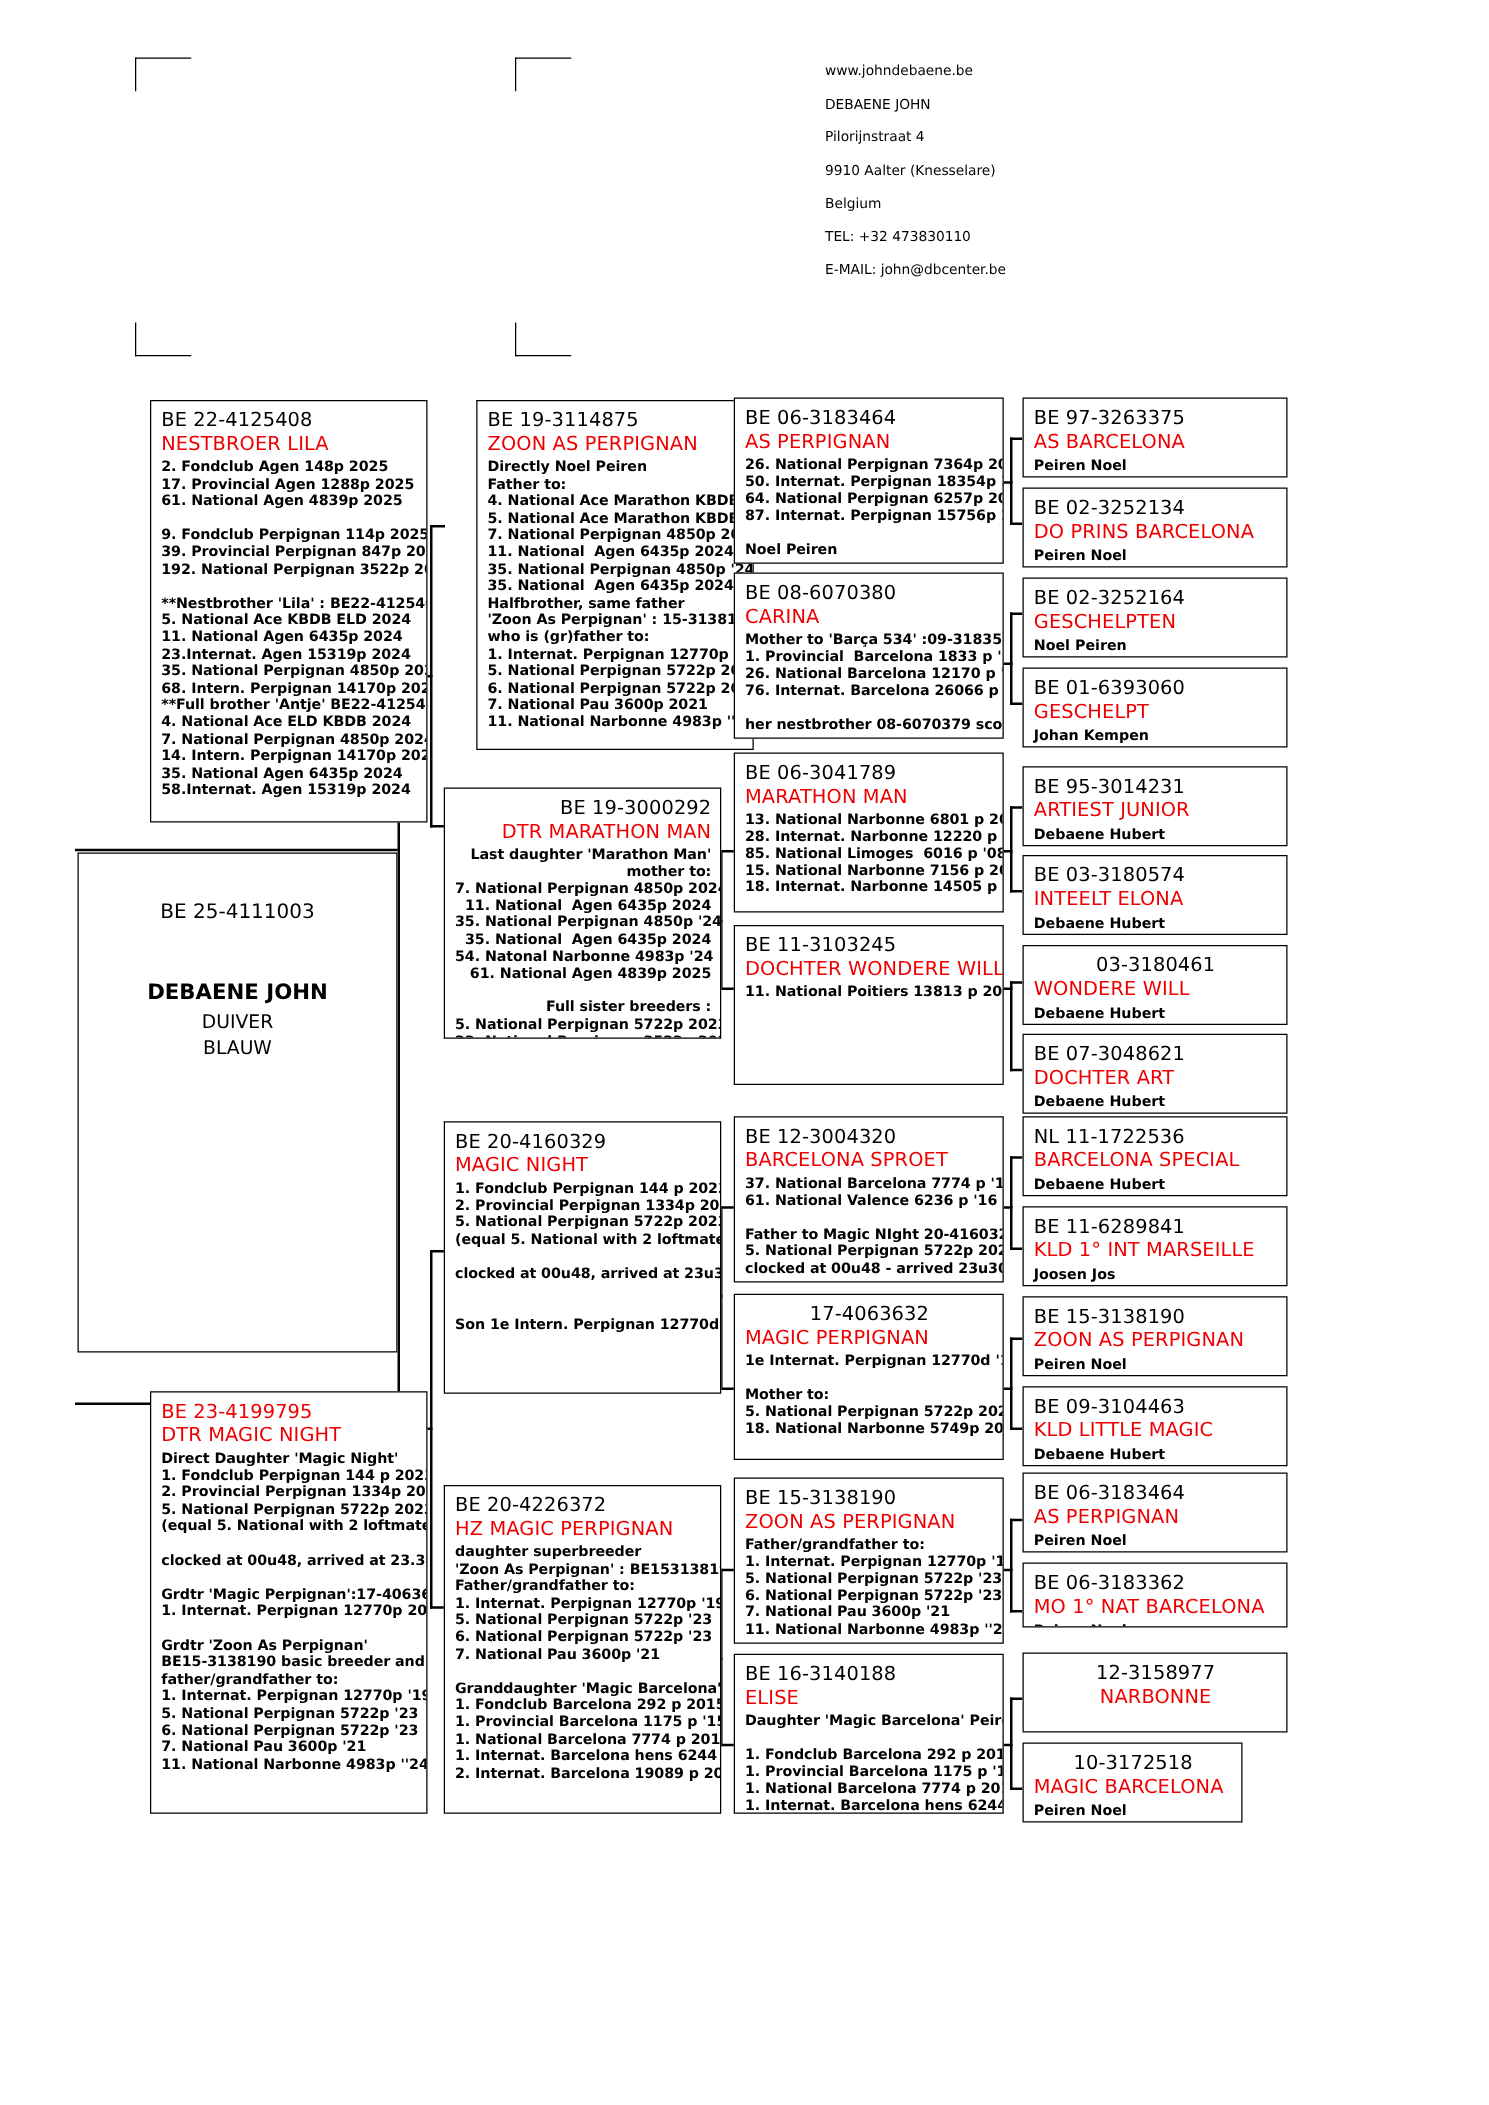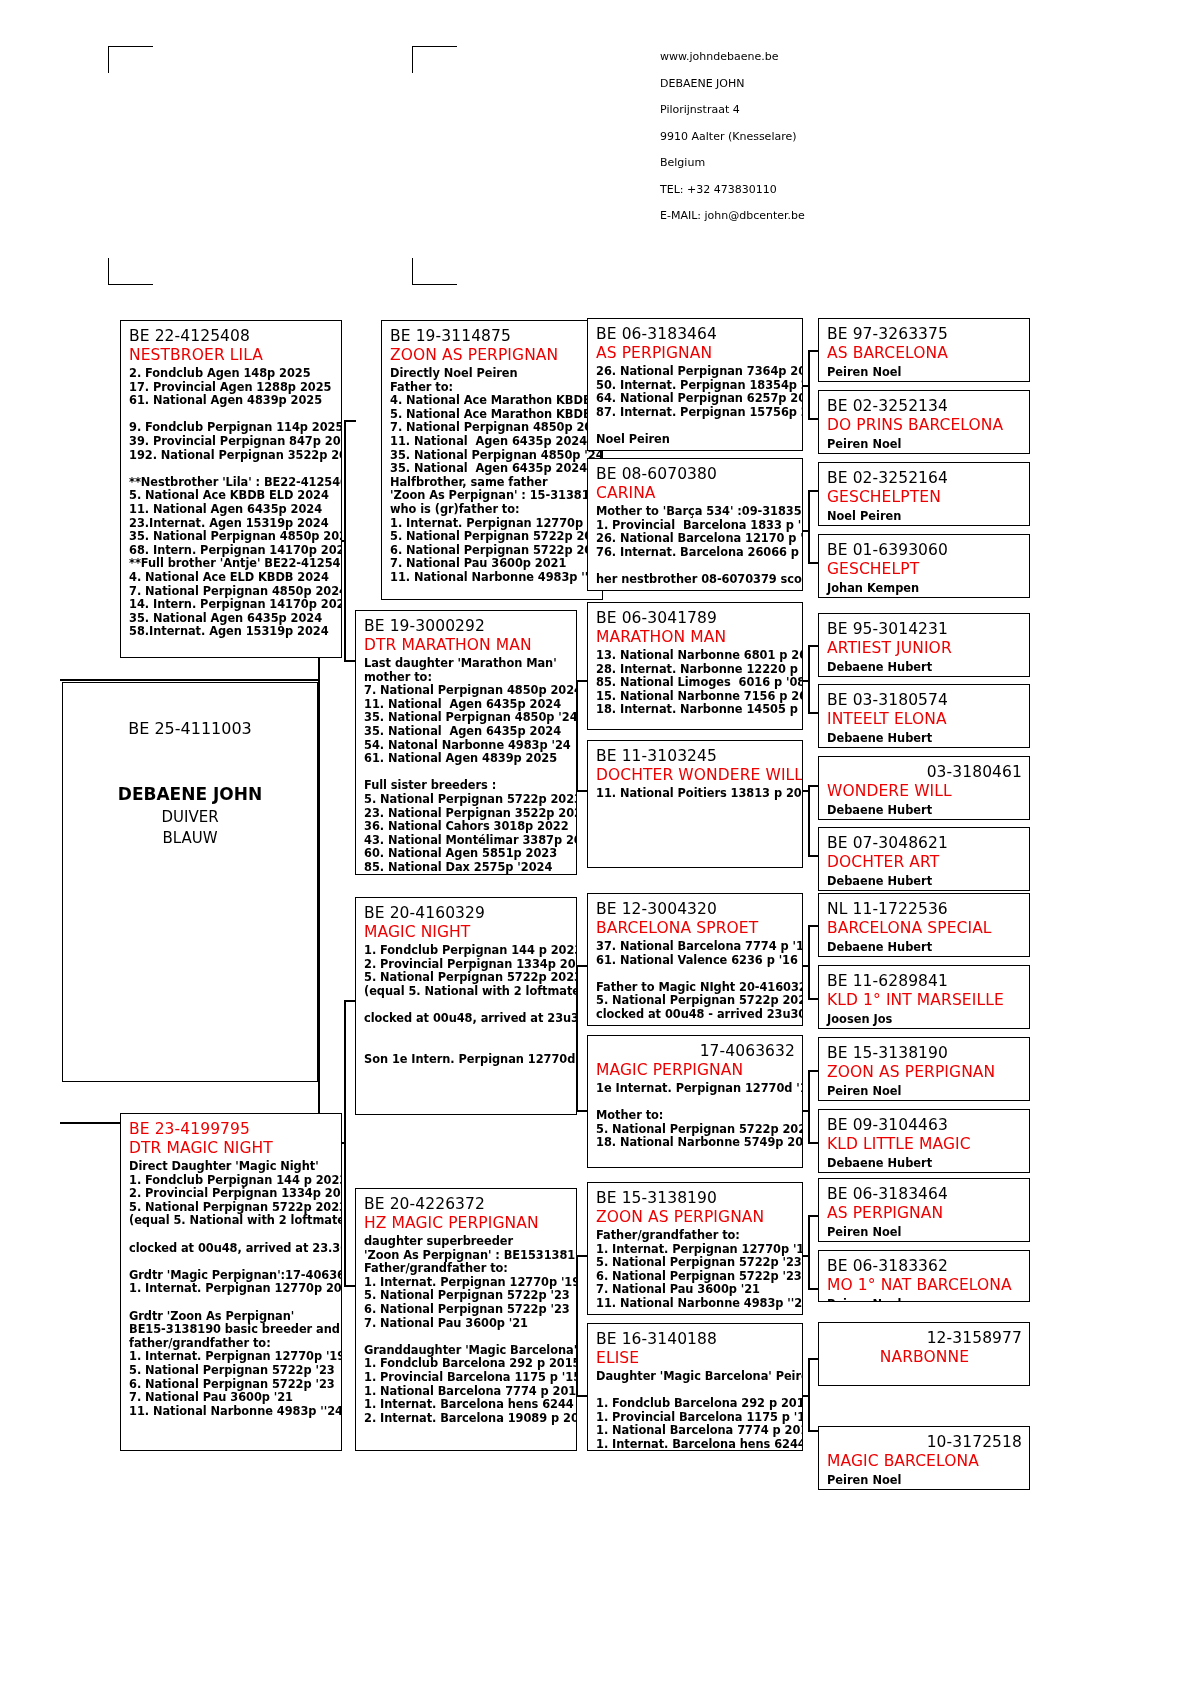--- a/index.html
+++ b/index.html
@@ -49,21 +49,21 @@
     overflow: hidden;
     padding: 6px 7px 4px 8px;
   }
   .ring {
     font-size: 15.5px;
     line-height: 19px;
     color: #000000;
     white-space: nowrap;
     letter-spacing: 0.1px;
   }
-  .ring.center { text-align: right; }
+  .ring.center { text-align: center; }
   .name {
     font-size: 15.5px;
     line-height: 19px;
     color: #ee0000;
     font-weight: normal;
     white-space: nowrap;
     letter-spacing: 0.1px;
   }
   .name.center { text-align: center; }
   .lines {
@@ -286,21 +286,21 @@
 Halfbrother, same father
 'Zoon As Perpignan' : 15-3138190
 who is (gr)father to:
 1. Internat. Perpignan 12770p 2019
 5. National Perpignan 5722p 2023
 6. National Perpignan 5722p 2023
 7. National Pau 3600p 2021
 11. National Narbonne 4983p ''24</div>
   </div>
 
-  <div class="box" style="left:355px;top:610px;width:222px;height:265px;">
+  <div class="box" style="left:355px;top:630px;width:222px;height:201px;text-align:right;">
     <div class="ring">BE 19-3000292</div>
     <div class="name">DTR MARATHON MAN</div>
     <div class="lines">Last daughter 'Marathon Man'
 mother to:
 7. National Perpignan 4850p 2024
 11. National  Agen 6435p 2024
 35. National Perpignan 4850p '24
 35. National  Agen 6435p 2024
 54. Natonal Narbonne 4983p '24
 61. National Agen 4839p 2025
@@ -511,19 +511,19 @@
     <div class="name">MO 1° NAT BARCELONA</div>
     <div class="owner">Peiren Noel</div>
   </div>
 
   <div class="box" style="left:818px;top:1322px;width:212px;height:64px;">
     <div class="ring center">12-3158977</div>
     <div class="name center">NARBONNE</div>
     <div class="owner"></div>
   </div>
 
-  <div class="box" style="left:818px;top:1394px;width:212px;height:64px;margin-top:32px;">
+  <div class="box" style="left:818px;top:1394px;width:176px;height:64px;">
     <div class="ring center">10-3172518</div>
     <div class="name">MAGIC BARCELONA</div>
     <div class="owner">Peiren Noel</div>
   </div>
 
 </div>
 
 </body></html>

